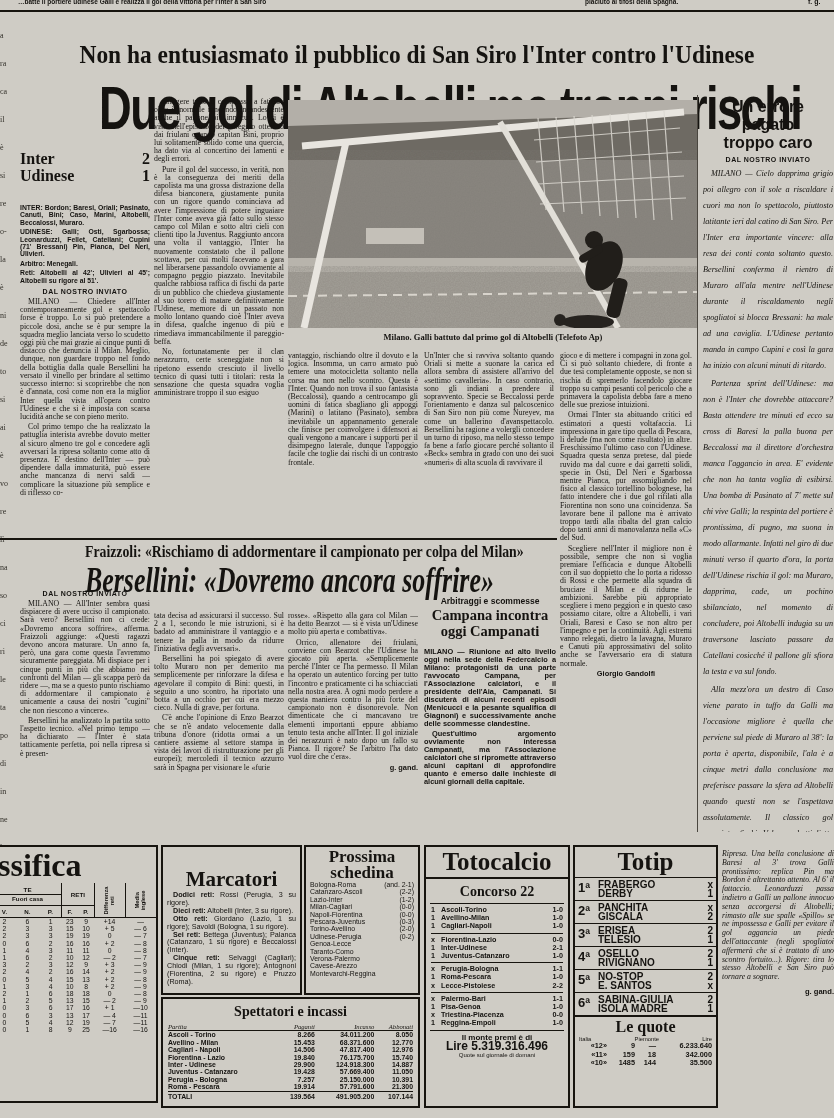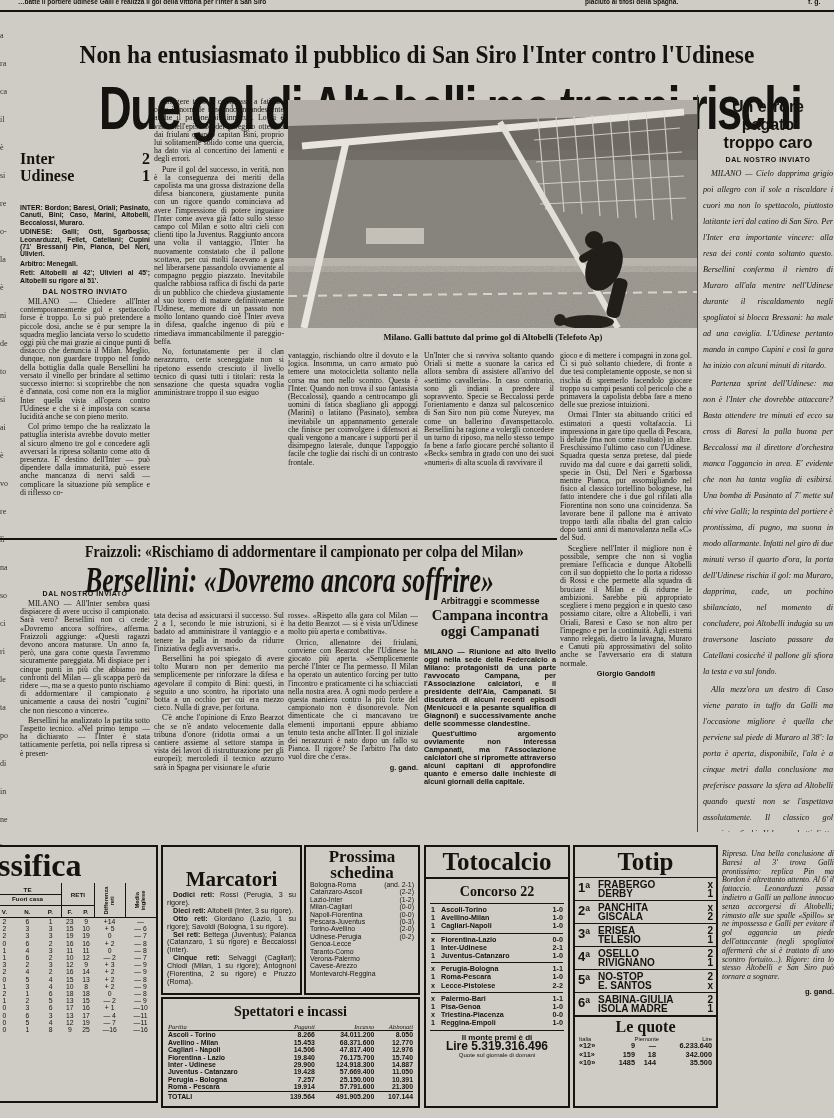--- a/index.html
+++ b/index.html
@@ -43,21 +43,21 @@
   
   .spetab{width:100%;font-size:6.9px;line-height:7.4px;font-family:"Liberation Sans", sans-serif;font-weight:bold;}
   .spetab td:not(:first-child){text-align:right;}
   .spetab tr:last-child td{border-top:1.5px solid #17140f;padding-top:1px;}
   .spehead th{font-style:italic;font-weight:normal;font-size:6.6px;text-align:left;
               font-family:"Liberation Serif", serif;border-bottom:1px solid #17140f;}
   .spehead th:not(:first-child){text-align:right;}
   
   .quotab{width:100%;font-size:7.3px;line-height:8.6px;font-family:"Liberation Sans", sans-serif;font-weight:bold;}
   .quotab td{text-align:right;}
-  .quotab td:first-child{text-align:left;}
+  .quotab td:first-child{text-align:right;}
   .totip-group{display:flex;border-top:1.5px solid #17140f;padding:2px 3px;}
   .totip-num{width:20px;font-size:13px;font-weight:bold;font-family:"Liberation Sans", sans-serif;}
   .totip-horses{flex:1;}
   .totip-row{display:flex;justify-content:space-between;font-family:Liberation Sans, sans-serif;
              font-weight:bold;font-size:10px;line-height:9px;}
   .pre{white-space:pre-line;}
   .marc p{margin:0;font-size:7.2px;line-height:7.9px;text-align:justify;text-indent:6px;
           font-family:"Liberation Sans", sans-serif;}
 </style>
 </head>

